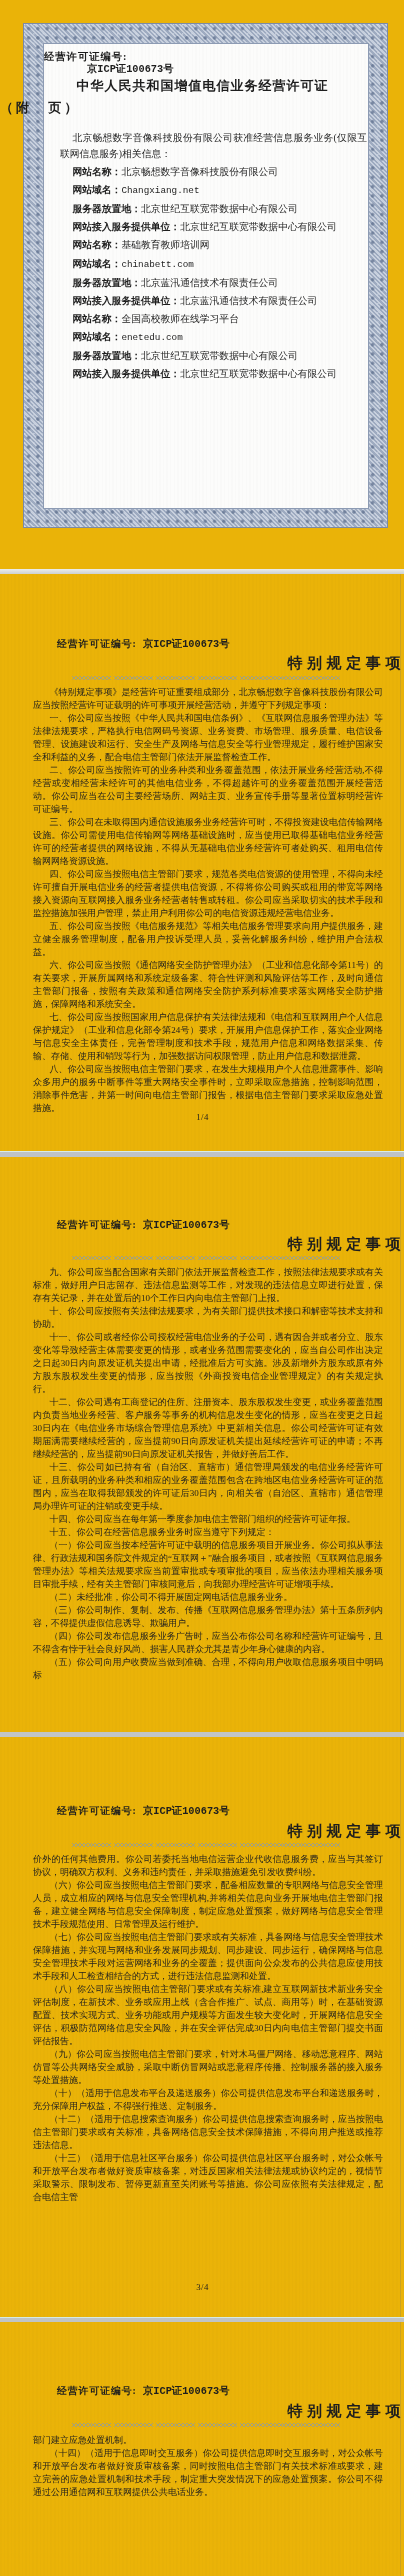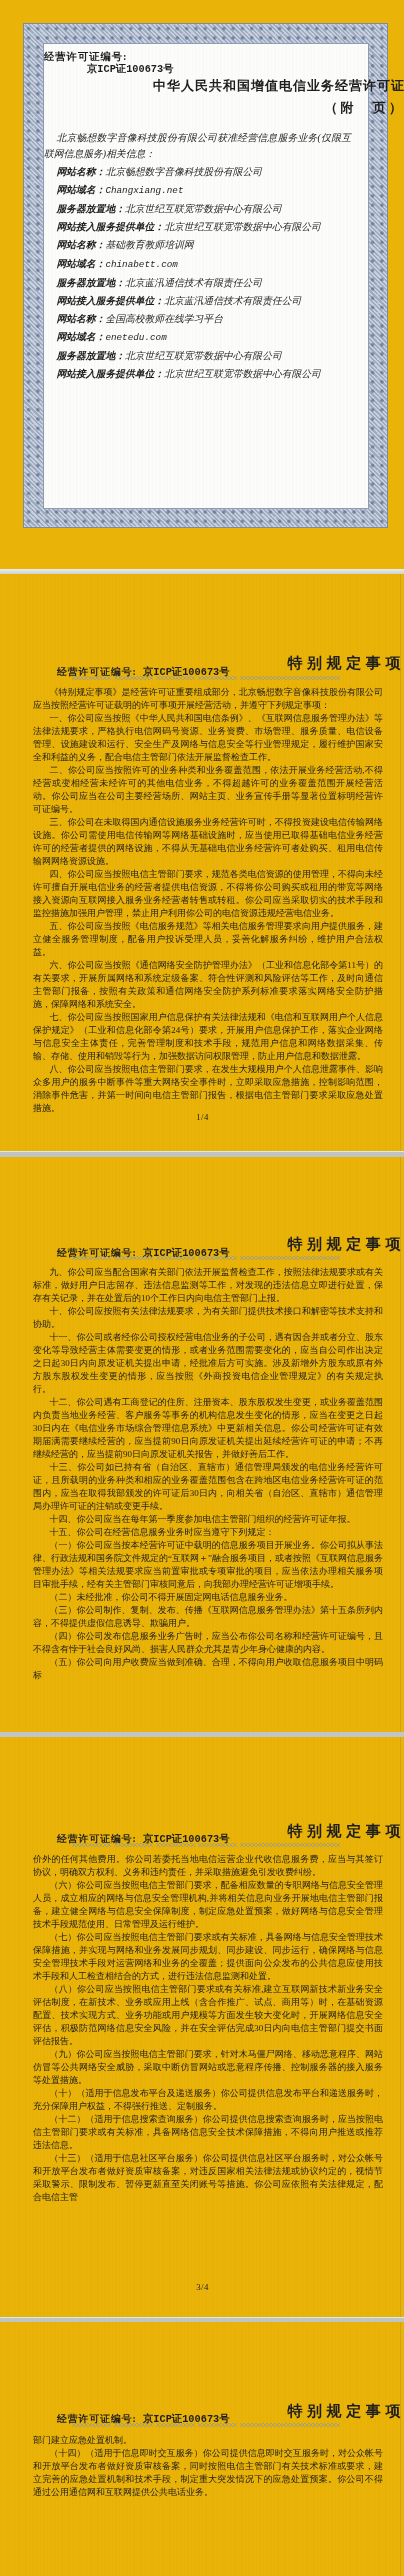--- a/index.html
+++ b/index.html
@@ -28,30 +28,30 @@
     background-color:#b3bed0;
     background-image:
       radial-gradient(circle at 4.6px 4.6px, rgba(94,111,141,.75) 1.3px, rgba(94,111,141,0) 2.1px),
       radial-gradient(circle at 0 0, rgba(214,221,232,.9) 1px, rgba(214,221,232,0) 1.8px),
       repeating-linear-gradient(45deg, rgba(203,211,224,.85) 0 1.5px, rgba(154,167,189,.85) 1.5px 3.1px);
     background-size:9.3px 9.3px,9.3px 9.3px,auto;}
   .cert-inner{position:absolute;inset:18.5px;background:#fcfcfb;border:0.5px solid #8d9bb3;
     background-image:repeating-linear-gradient(90deg,rgba(0,0,0,.01) 0 1.5px,transparent 1.5px 3.6px);}
   .p1-hdr-label{position:absolute;left:44px;top:50px;font-size:10.3px;font-weight:bold;letter-spacing:1px;}
   .p1-hdr-value{position:absolute;left:87px;top:62px;font-size:10.3px;font-family:"Liberation Mono","DejaVu Sans Mono",monospace;font-weight:600;}
-  .p1-title{position:absolute;left:0;width:100%;top:77px;text-align:right;font-size:13px;font-weight:bold;letter-spacing:1px;}
-  .p1-subtitle{position:absolute;left:0;width:100%;top:99px;text-align:right;font-size:13px;font-weight:bold;letter-spacing:3.1px;}
-  .p1-body{position:absolute;left:44px;top:130px;width:307px;font-size:9.8px;font-style:italic;}
+  .p1-title{position:absolute;left:0;width:100%;top:77px;text-align:center;font-size:13px;font-weight:bold;letter-spacing:1px;}
+  .p1-subtitle{position:absolute;left:0;width:100%;top:99px;text-align:left;font-size:13px;font-weight:bold;letter-spacing:3.1px;}
+  .p1-body{position:absolute;left:60px;top:130px;width:307px;font-size:9.8px;}
   .p1-intro{margin:0 0 3.1px 0;line-height:15.5px;text-indent:12.4px;text-align:justify;}
   .entry{margin:0 0 2.6px 0;line-height:15.5px;text-indent:12.4px;text-align:justify;}
   .entry .lbl{font-weight:600;}
   .entry .val.mono{font-family:"Liberation Mono","DejaVu Sans Mono",monospace;font-size:9.3px;}
 
   
-  .hdr{position:absolute;left:57px;white-space:nowrap;margin-top:28px;}
+  .hdr{position:absolute;left:57px;white-space:nowrap;}
   .hdr .hl{font-size:9.8px;font-weight:bold;letter-spacing:1px;}
   .hdr .hv{font-size:10.3px;margin-left:6.2px;font-family:"Liberation Mono","DejaVu Sans Mono",monospace;font-weight:600;}
   .sec-title{position:absolute;left:0;width:100%;text-align:right;font-size:15px;font-weight:bold;letter-spacing:4.6px;padding-left:4.6px;box-sizing:border-box;}
   .zig{position:absolute;left:72px;width:268px;height:3.6px;opacity:.8;
     background-image:
       repeating-linear-gradient(135deg,#989e92 0 0.7px,transparent 0.7px 2.7px),
       repeating-linear-gradient(45deg,#989e92 0 0.7px,transparent 0.7px 2.7px);}
   .prov-body{position:absolute;left:33px;width:350px;font-size:9px;line-height:13px;text-align:justify;}
   .prov-body p{margin:0;text-indent:16.5px;}
   .prov-body p.noind{text-indent:0;font-family:Liberation Serif, serif;}

